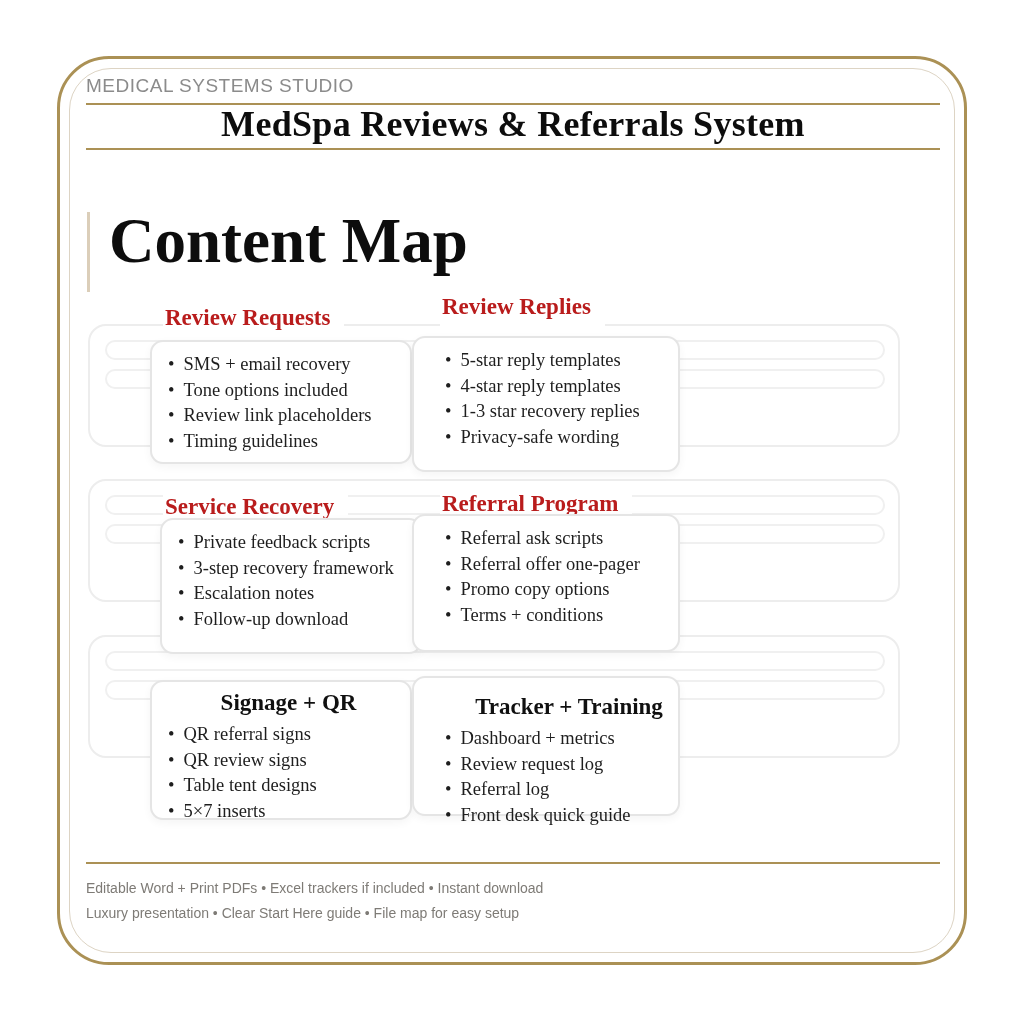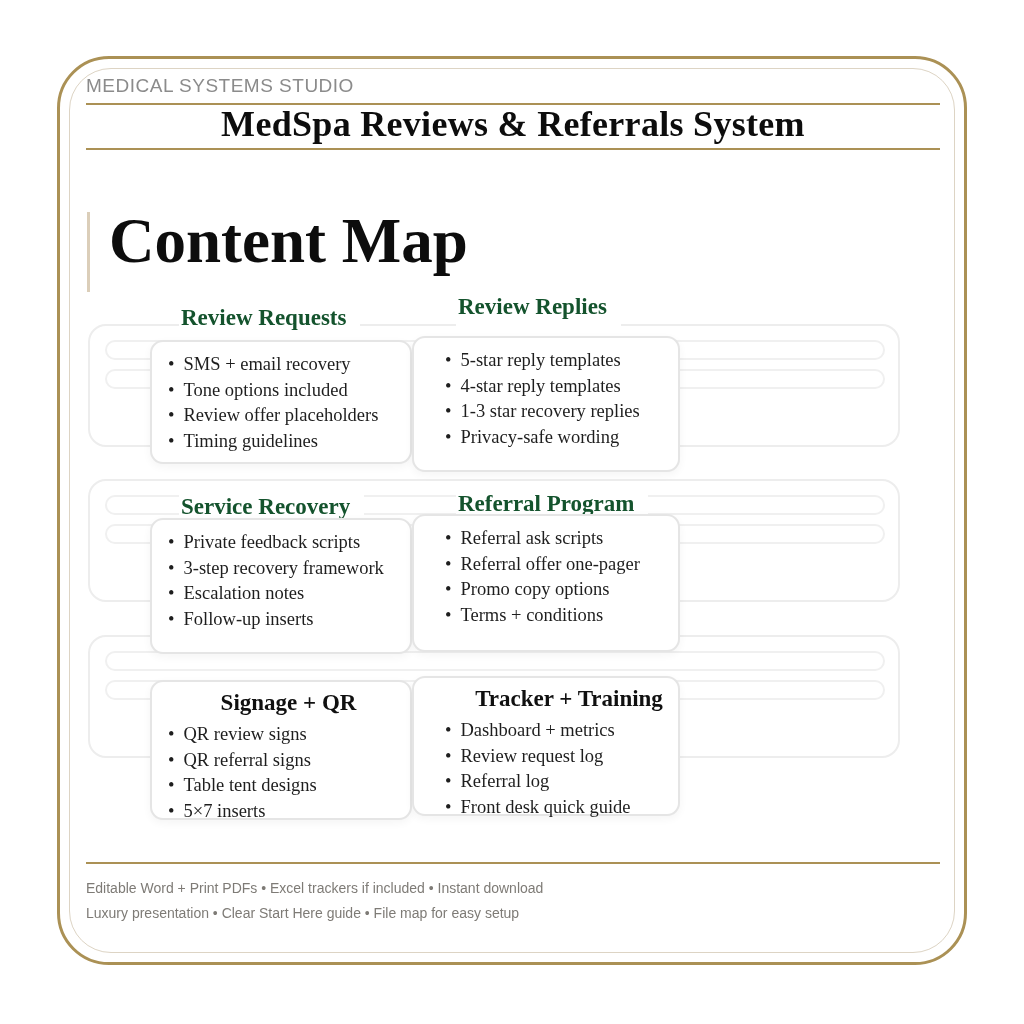--- a/index.html
+++ b/index.html
@@ -45,41 +45,40 @@
   }
   .ghost-pill {
     position:absolute; left:15px; width:780px; height:20px;
     background:#ffffff; border:2px solid #f0f0f0; border-radius:11px;
   }
   .ghost-pill.p1 { top:14px; }
   .ghost-pill.p2 { top:43px; }
   
   .module-title-chip {
     position:absolute; background:#ffffff; white-space:nowrap;
-    font-size:23px; font-weight:bold; color:#14532d;
+    font-size:23px; font-weight:bold; color:#b91c1c;
     padding:2px 14px 12px 2px;
-    margin-left:16px;
   }
   
   .module-card {
     position:absolute; background:#ffffff;
     border:2px solid #e5e5e5; border-radius:13px;
     box-shadow:0 3px 9px rgba(0,0,0,0.045);
   }
   .module-card ul { list-style:none; margin:0; padding:10px 0 0 16px; }
   .card-right ul  { padding-left:31px; }
   .module-card li {
     font-size:18.5px; line-height:25.5px; color:#1e1e1e; white-space:nowrap;
   }
   .module-card li::before { content:"\2022"; margin-right:9px; }
   .module-title-in {
     font-size:23px; font-weight:bold; color:#101010;
     padding:8px 0 0 15px; line-height:26px; white-space:nowrap;text-align:center;
   }
-  .card-right .module-title-in { padding-left:46px; }
+  .card-right .module-title-in { padding-left:46px;margin-top:8px; }
   .has-title-in ul { padding-top:6px; }
   
   .footer-line {
     position:absolute; left:86px;
     font-family:"Liberation Sans","DejaVu Sans",sans-serif;
     font-size:14px; color:#7e7b76; white-space:nowrap;
   }
   .footer-line.l1 { top:880px; }
   .footer-line.l2 { top:905px; }
 </style>
@@ -110,60 +109,60 @@
   <div class="ghost-row" style="top:635px;">
     <div class="ghost-pill p1"></div>
     <div class="ghost-pill p2"></div>
   </div>
 
   <div class="module-title-chip" style="left:163px; top:303px;">Review Requests</div>
   <div class="module-card" style="left:150px; top:340px; width:262px; height:124px;">
     <ul>
       <li>SMS + email recovery</li>
       <li>Tone options included</li>
-      <li>Review offer placeholders</li>
+      <li>Review link placeholders</li>
       <li>Timing guidelines</li>
     </ul>
   </div>
 
   <div class="module-title-chip" style="left:440px; top:292px;">Review Replies</div>
   <div class="module-card card-right" style="left:412px; top:336px; width:268px; height:136px;">
     <ul>
       <li>5-star reply templates</li>
       <li>4-star reply templates</li>
       <li>1-3 star recovery replies</li>
       <li>Privacy-safe wording</li>
     </ul>
   </div>
 
   <div class="module-title-chip" style="left:163px; top:492px;">Service Recovery</div>
-  <div class="module-card" style="left:150px; top:518px; width:262px; height:136px;">
+  <div class="module-card" style="left:160px; top:518px; width:262px; height:136px;">
     <ul>
       <li>Private feedback scripts</li>
       <li>3-step recovery framework</li>
       <li>Escalation notes</li>
-      <li>Follow-up inserts</li>
+      <li>Follow-up download</li>
     </ul>
   </div>
 
   <div class="module-title-chip" style="left:440px; top:489px;">Referral Program</div>
   <div class="module-card card-right" style="left:412px; top:514px; width:268px; height:138px;">
     <ul>
       <li>Referral ask scripts</li>
       <li>Referral offer one-pager</li>
       <li>Promo copy options</li>
       <li>Terms + conditions</li>
     </ul>
   </div>
 
   <div class="module-card has-title-in" style="left:150px; top:680px; width:262px; height:140px;">
     <div class="module-title-in">Signage + QR</div>
     <ul>
+      <li>QR referral signs</li>
       <li>QR review signs</li>
-      <li>QR referral signs</li>
       <li>Table tent designs</li>
       <li>5×7 inserts</li>
     </ul>
   </div>
 
   <div class="module-card card-right has-title-in" style="left:412px; top:676px; width:268px; height:140px;">
     <div class="module-title-in">Tracker + Training</div>
     <ul>
       <li>Dashboard + metrics</li>
       <li>Review request log</li>

